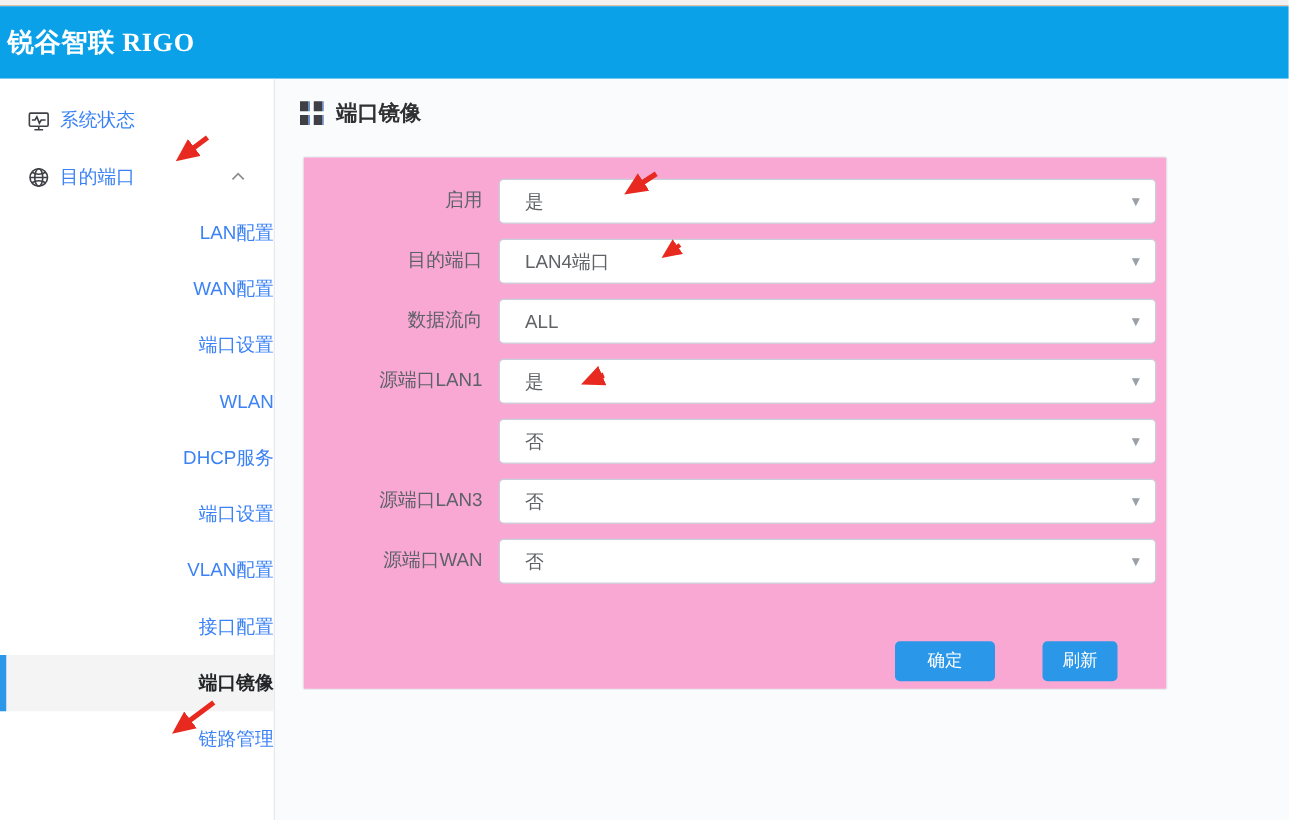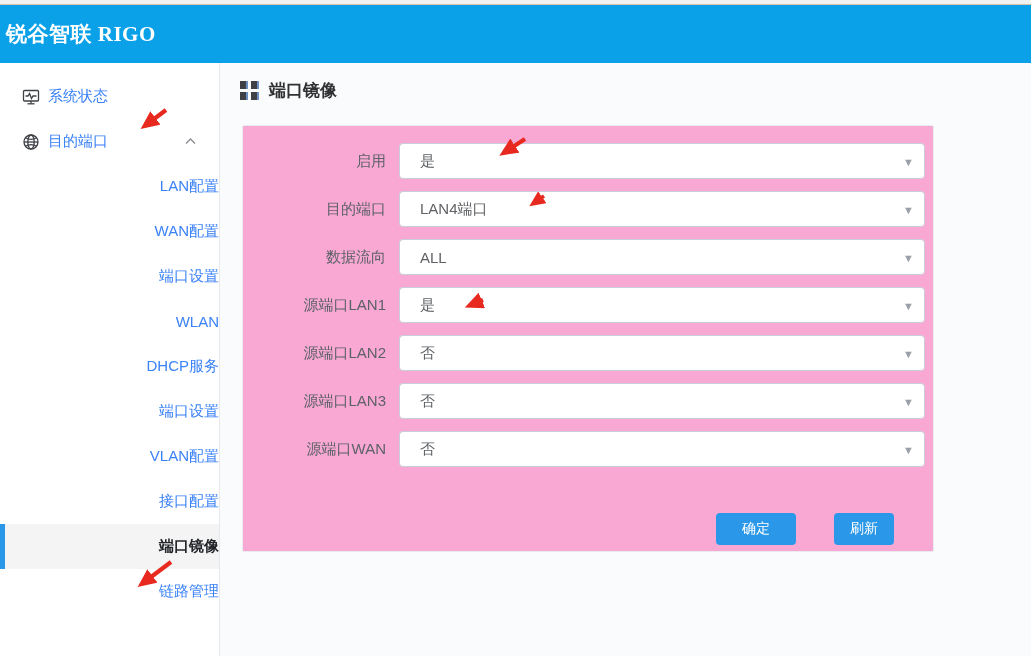--- a/index.html
+++ b/index.html
@@ -151,21 +151,20 @@
 
     <div class="form-row" style="top:161px">
       <div class="form-label">源端口LAN1</div>
       <div class="select">
         <span class="val">是</span>
         <span class="caret">▼</span>
       </div>
     </div>
 
     <div class="form-row" style="top:209px">
-      <div class="form-label">源端口LAN2</div>
       <div class="select">
         <span class="val">否</span>
         <span class="caret">▼</span>
       </div>
     </div>
 
     <div class="form-row" style="top:257px">
       <div class="form-label">源端口LAN3</div>
       <div class="select">
         <span class="val">否</span>

